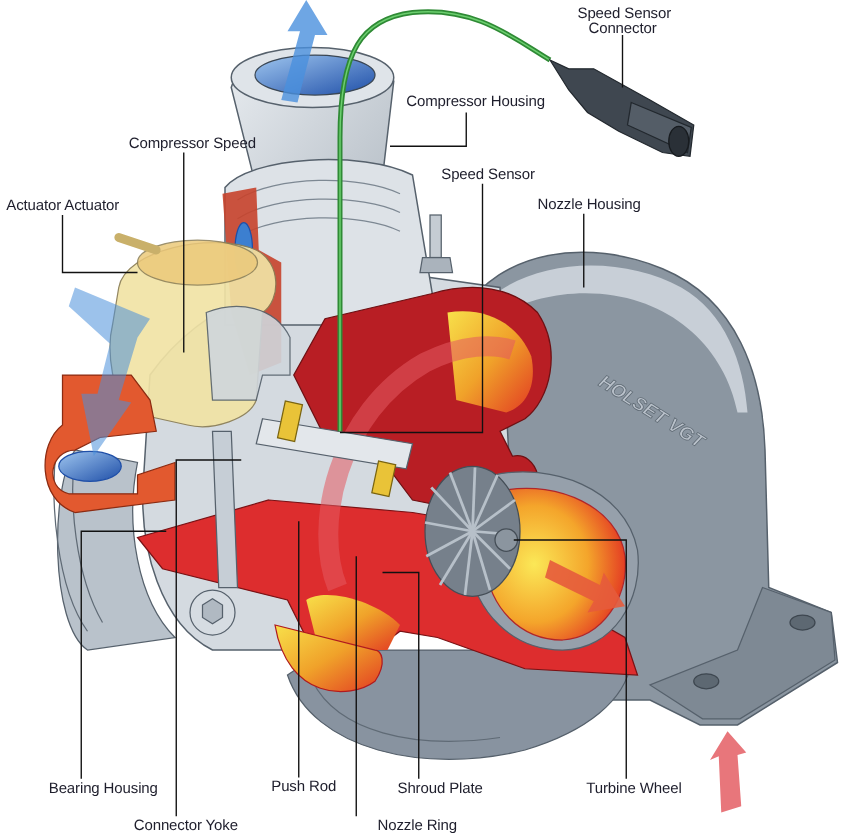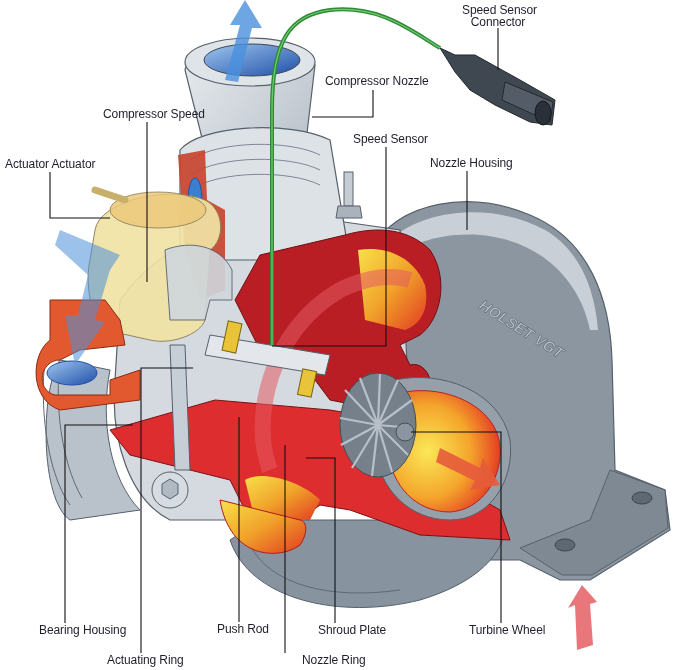--- a/index.html
+++ b/index.html
@@ -170,23 +170,23 @@
     <polyline points="285,653 285,445"></polyline>
     <polyline points="335,623 335,458 306,458"></polyline>
     <polyline points="501,623 501,432 411,432"></polyline>
   </g>
 </svg>
 
 <div class="lbl center" style="left:462px; top:4px; width:72px;">
   <div>Speed Sensor</div>
   <div>Connector</div>
 </div>
-<div class="lbl" style="left:325px; top:75px;">Compressor Nozzle</div>
+<div class="lbl" style="left:325px; top:75px;">Compressor Housing</div>
 <div class="lbl" style="left:103px; top:108px;">Compressor Speed</div>
 <div class="lbl" style="left:5px; top:158px;">Actuator Actuator</div>
 <div class="lbl" style="left:353px; top:133px;">Speed Sensor</div>
 <div class="lbl" style="left:430px; top:157px;">Nozzle Housing</div>
 <div class="lbl" style="left:27px; top:624px;margin-left:12px;">Bearing Housing</div>
-<div class="lbl" style="left:107px; top:654px;">Actuating Ring</div>
+<div class="lbl" style="left:107px; top:654px;">Connector Yoke</div>
 <div class="lbl" style="left:217px; top:623px;">Push Rod</div>
 <div class="lbl" style="left:258px; top:654px;padding-left:44px;">Nozzle Ring</div>
 <div class="lbl" style="left:306px; top:624px;margin-left:12px;">Shroud Plate</div>
 <div class="lbl" style="left:469px; top:624px;">Turbine Wheel</div>
 
 </body></html>

